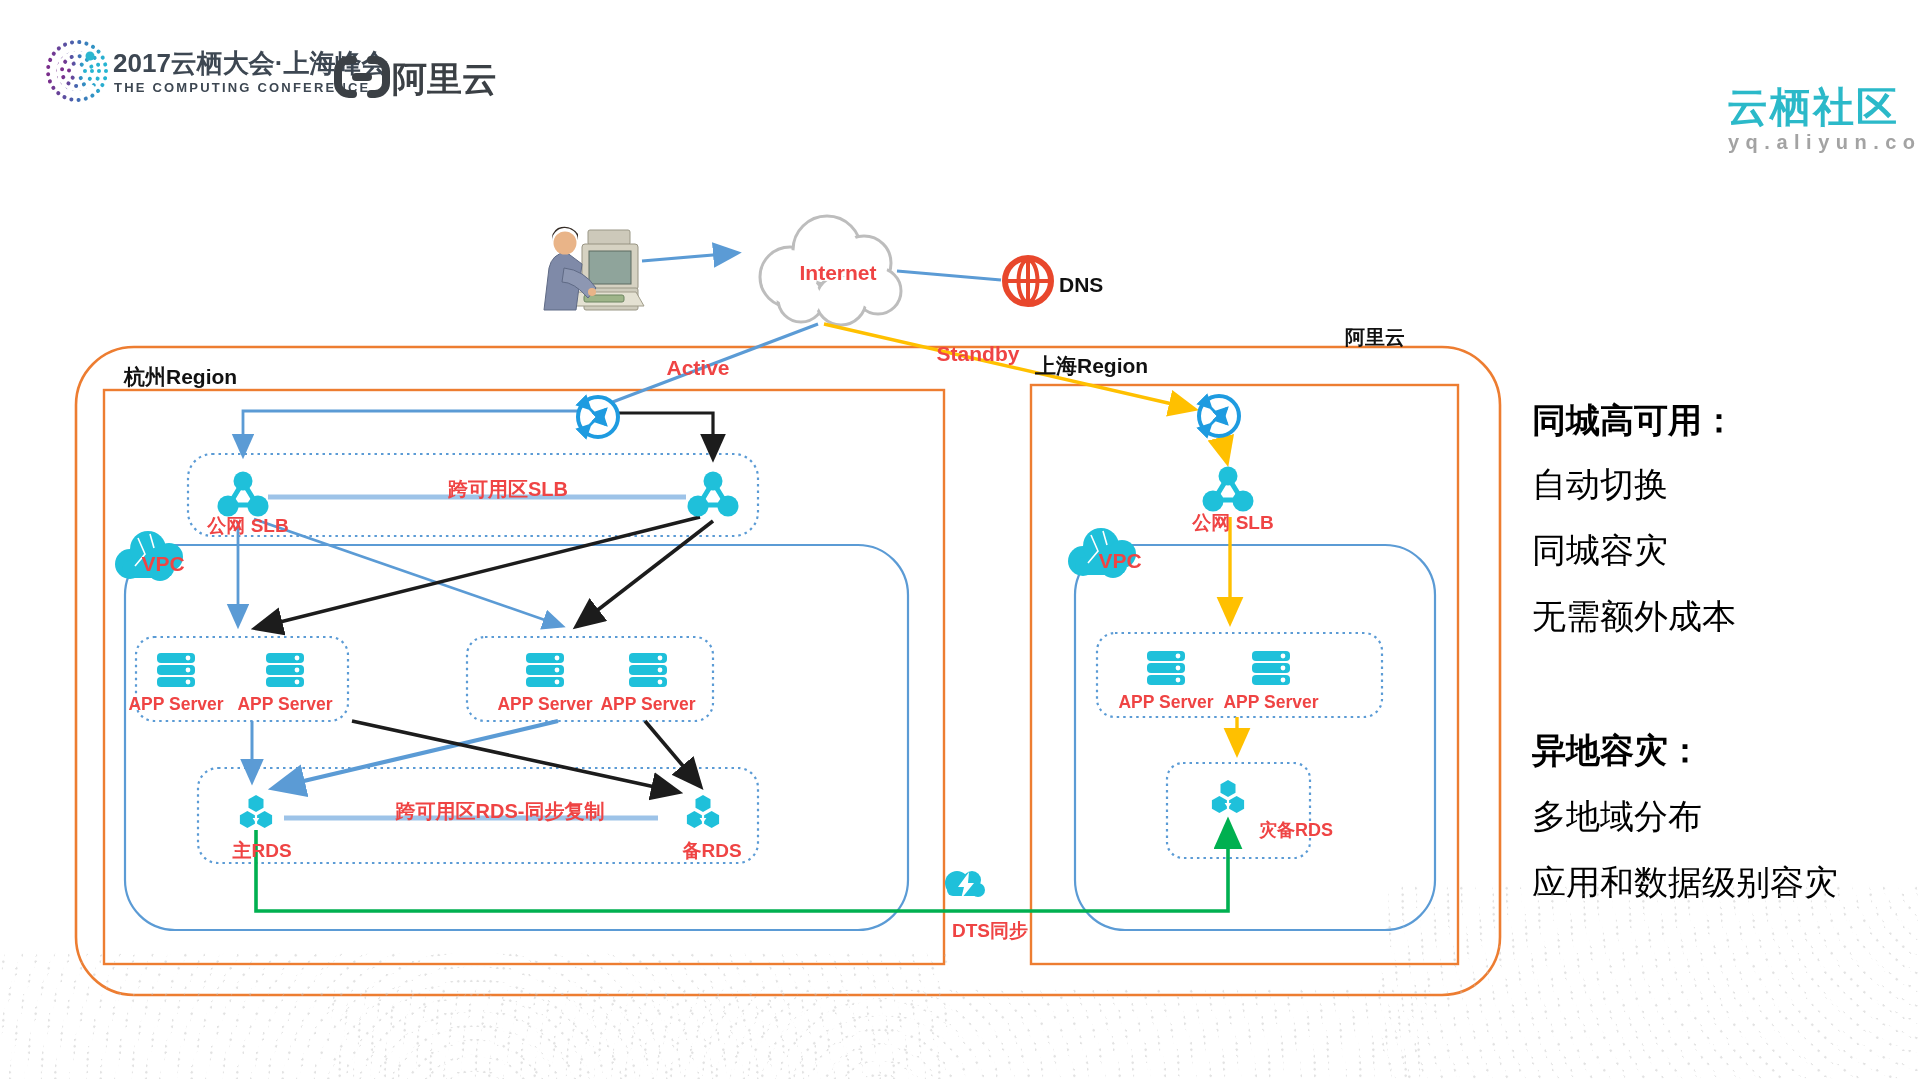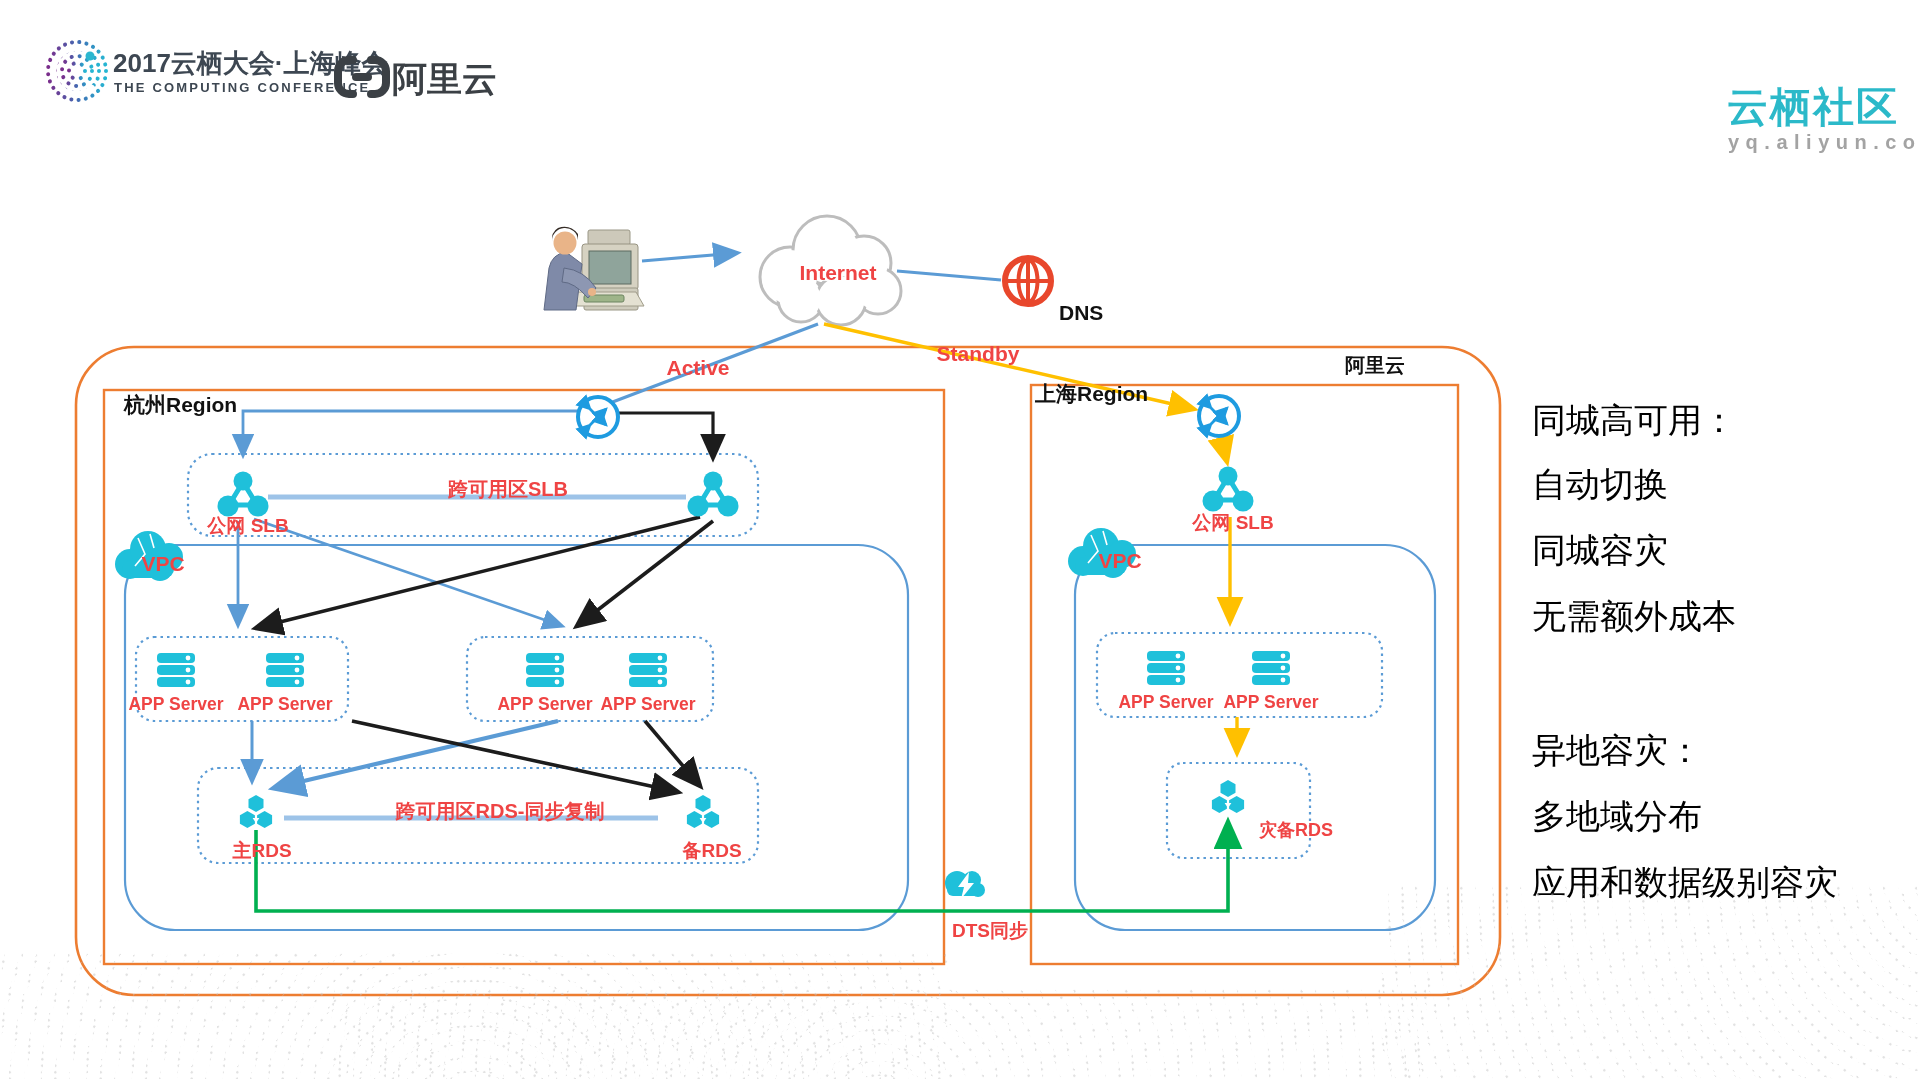--- a/index.html
+++ b/index.html
@@ -1,29 +1,29 @@
 <!DOCTYPE html>
 <html><head>
 <meta charset="utf-8">
 <style>
   html,body{margin:0;padding:0;background:#fff;}
   .stage{position:relative;width:1919px;height:1079px;background:#fff;overflow:hidden;
          font-family:"Liberation Sans","DejaVu Sans",sans-serif;}
   .abs{position:absolute;}
   .lbl{position:absolute;font-weight:bold;color:#ef4444;white-space:nowrap;
        transform:translateX(-50%);line-height:1.15;}
-  .lbl-left{position:absolute;font-weight:bold;color:#111;white-space:nowrap;line-height:1.15;margin-top:28px;}
+  .lbl-left{position:absolute;font-weight:bold;color:#111;white-space:nowrap;line-height:1.15;}
   .title{position:absolute;left:512px;top:50px;font-size:43px;font-weight:800;color:#000;letter-spacing:1px;}
   .conf-l1{position:absolute;left:113px;top:46px;font-size:26px;font-weight:600;color:#3d4752;}
   .conf-l2{position:absolute;left:114px;top:80px;font-size:13px;font-weight:600;letter-spacing:2.2px;color:#3d4752;}
   .aliyun-text{position:absolute;left:392px;top:56px;font-size:35px;font-weight:600;color:#3b4045;}
   .yunqi{position:absolute;left:1727px;top:80px;font-size:41px;font-weight:bold;color:#2bb9c9;letter-spacing:2px;text-align:right;}
   .yunqi-url{position:absolute;left:1728px;top:131px;font-size:20px;font-weight:600;letter-spacing:6.5px;color:#a3a3a3;}
   .sb{position:absolute;left:1532px;font-size:34px;color:#000;white-space:nowrap;}
-  .sb-h{font-weight:normal;}
+  .sb-h{font-weight:bold;}
   .dots{position:absolute;background-image:radial-gradient(circle,#c2c2c2 1.15px,transparent 1.35px);
         background-size:6.5px 6.5px;opacity:.5;
         -webkit-mask-image:repeating-radial-gradient(circle at 50% 130%,#000 0 3px,transparent 3px 15px);
         mask-image:repeating-radial-gradient(circle at 50% 130%,#000 0 3px,transparent 3px 15px);}
   .dots-r{-webkit-mask-image:repeating-radial-gradient(circle at 110% -10%,#000 0 3px,transparent 3px 15px);
           mask-image:repeating-radial-gradient(circle at 110% -10%,#000 0 3px,transparent 3px 15px);}
 </style>
 </head>
 <body>
 

